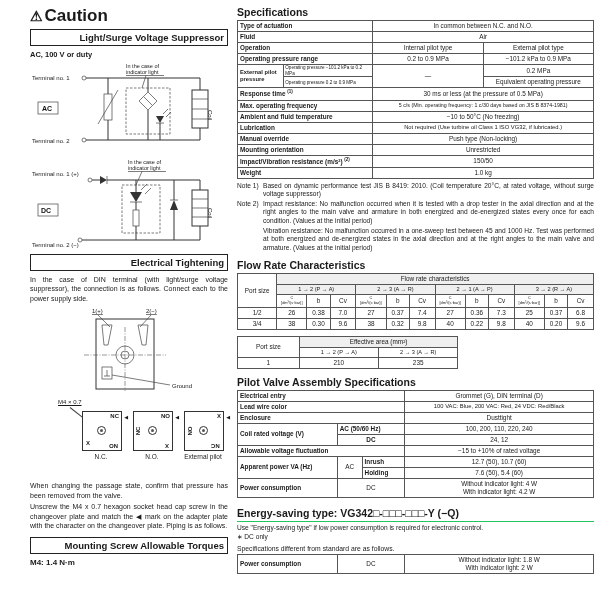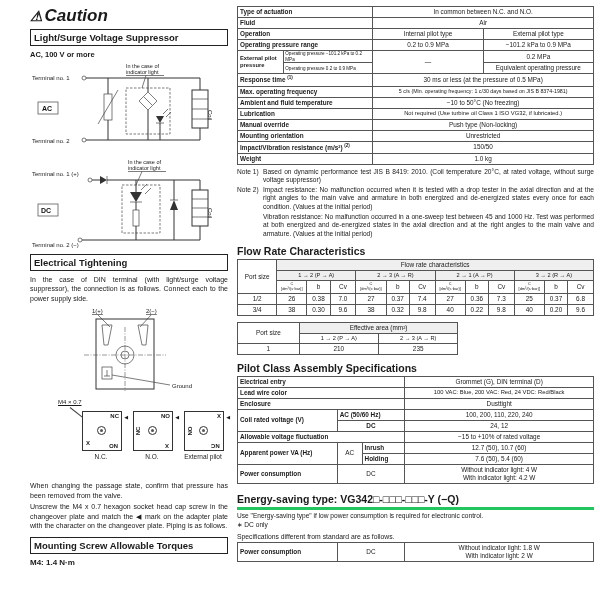--- a/index.html
+++ b/index.html
@@ -1,23 +1,23 @@
 <!DOCTYPE html>
 <html><head>
 <meta charset="utf-8">
 <style>
   html,body{margin:0;padding:0;background:#d8d8d8;}
   .page{width:600px;height:600px;background:#ffffff;position:relative;overflow:hidden;
         font-family:"Liberation Sans", sans-serif;color:#1a1a1a;}
   .col-left{position:absolute;left:30px;top:6px;width:198px;}
   .col-right{position:absolute;left:237px;top:6px;width:357px;}
 
-  .caution-title{font-size:17px;font-weight:bold;letter-spacing:0px;margin:0 0 3px 0;font-style:italic;}
+  .caution-title{font-size:17px;font-weight:bold;letter-spacing:0px;margin:0 0 3px 0;}
   .warn{font-size:14px;margin-right:2px;}
-  .boxhead{border:1px solid #222;font-weight:bold;font-size:9.5px;padding:2px 3px;margin:6px 0 4px 0;background:#fff;}
+  .boxhead{border:1px solid #222;font-weight:bold;font-size:9.5px;padding:2px 3px;margin:6px 0 4px 0;background:#fff;text-align:right;}
   .sublabel{font-weight:bold;font-size:7.5px;margin:3px 0 1px 0;}
   .para{font-size:7px;line-height:1.35;text-align:justify;margin:2px 0;}
   .note-row{display:flex;font-size:6.6px;line-height:1.3;margin-top:1px;}
   .note-lbl{flex:0 0 26px;}
   .note-txt{flex:1;text-align:justify;}
 
   svg{display:block;}
   .t6{font-size:6px;fill:#222;}
   .t55{font-size:5.5px;fill:#222;}
   .t7b{font-size:7px;font-weight:bold;fill:#111;}
@@ -40,39 +40,39 @@
   .screw::after{content:"";position:absolute;left:2px;top:2px;width:3px;height:3px;border-radius:50%;background:#555;}
   .sq-cap{position:absolute;top:44px;font-size:6.5px;text-align:center;width:52px;}
 
   
   table{border-collapse:collapse;width:100%;}
   td,th{border:1px solid #555;padding:1px 2px;font-size:6.4px;line-height:1.25;text-align:center;vertical-align:middle;background:#fff;}
   .lbl{text-align:left;font-weight:bold;}
   .tiny{font-size:4.6px;text-align:left;padding:0 1px;}
   .hdr{background:#efefef;}
   .rhead{font-size:10.5px;font-weight:bold;margin:7px 0 2px 0;}
-  .rhead-rule{font-size:10.5px;font-weight:bold;margin:9px 0 2px 0;border-bottom:3px solid #22c55e;padding-bottom:2px;}
+  .rhead-rule{font-size:10.5px;font-weight:bold;margin:9px 0 2px 0;border-bottom:1px solid #22c55e;padding-bottom:2px;}
   .rnote{font-size:6.6px;line-height:1.3;}
   .small-intro{font-size:6.8px;margin:4px 0 2px 0;}
   .vtxt{font-size:5px;}
 </style>
 </head>
 <body>
 
 <div class="page">
 
   <div class="col-left">
 
     <div class="caution-title">
       <span class="warn">⚠</span><span>Caution</span>
     </div>
 
     <div class="boxhead" style="margin-top:0;">Light/Surge Voltage Suppressor</div>
 
-    <div class="sublabel">AC, 100 V or more</div>
+    <div class="sublabel">AC, 100 V or duty</div>
 
     <svg width="198" height="98" viewBox="0 0 198 98">
       <text class="t6" x="2" y="20">Terminal no. 1</text>
       <circle class="lnthin" cx="54" cy="18" r="2"></circle>
       <line class="ln" x1="56" y1="18" x2="170" y2="18"></line>
       <text class="t55" x="96" y="8">In the case of</text>
       <text class="t55" x="96" y="14">indicator light</text>
       <line class="lnthin" x1="96" y1="15.5" x2="134" y2="15.5"></line>
       <line class="lnthin" x1="116" y1="15.5" x2="112" y2="28"></line>
       <rect class="lnthin" x="8" y="42" width="20" height="12"></rect>
@@ -197,20 +197,21 @@
     <div class="para">When changing the passage state, confirm that pressure has been removed from the valve.</div>
     <div class="para">Unscrew the M4 x 0.7 hexagon socket head cap screw in the changeover plate and match the ◀ mark on the adapter plate with the character on the changeover plate. Piping is as follows.</div>
 
     <div class="boxhead">Mounting Screw Allowable Torques</div>
     <div class="sublabel" style="font-size:8px;">M4: 1.4 N·m</div>
 
   </div>
 
   <div class="col-right">
 
+    <div class="rhead" style="margin-top:0;">Specifications</div>
 
     <table>
       <colgroup>
           <col style="width:13%">
           <col style="width:25%">
           <col style="width:31%">
           <col style="width:31%">
         </colgroup>
       <tbody>
           <tr>
@@ -384,21 +385,21 @@
         <td style="font-size:5.6px;">2 → 3 (A → R)</td>
       </tr>
       <tr>
         <td>1</td>
         <td>210</td>
         <td>235</td>
       </tr>
     </tbody>
       </table>
 
-    <div class="rhead">Pilot Class Assembly Specifications</div>
+    <div class="rhead">Pilot Valve Assembly Specifications</div>
 
     <table>
       <colgroup>
           <col style="width:28%">
           <col style="width:7%">
           <col style="width:12%">
           <col style="width:53%">
         </colgroup>
       <tbody>
           <tr>

